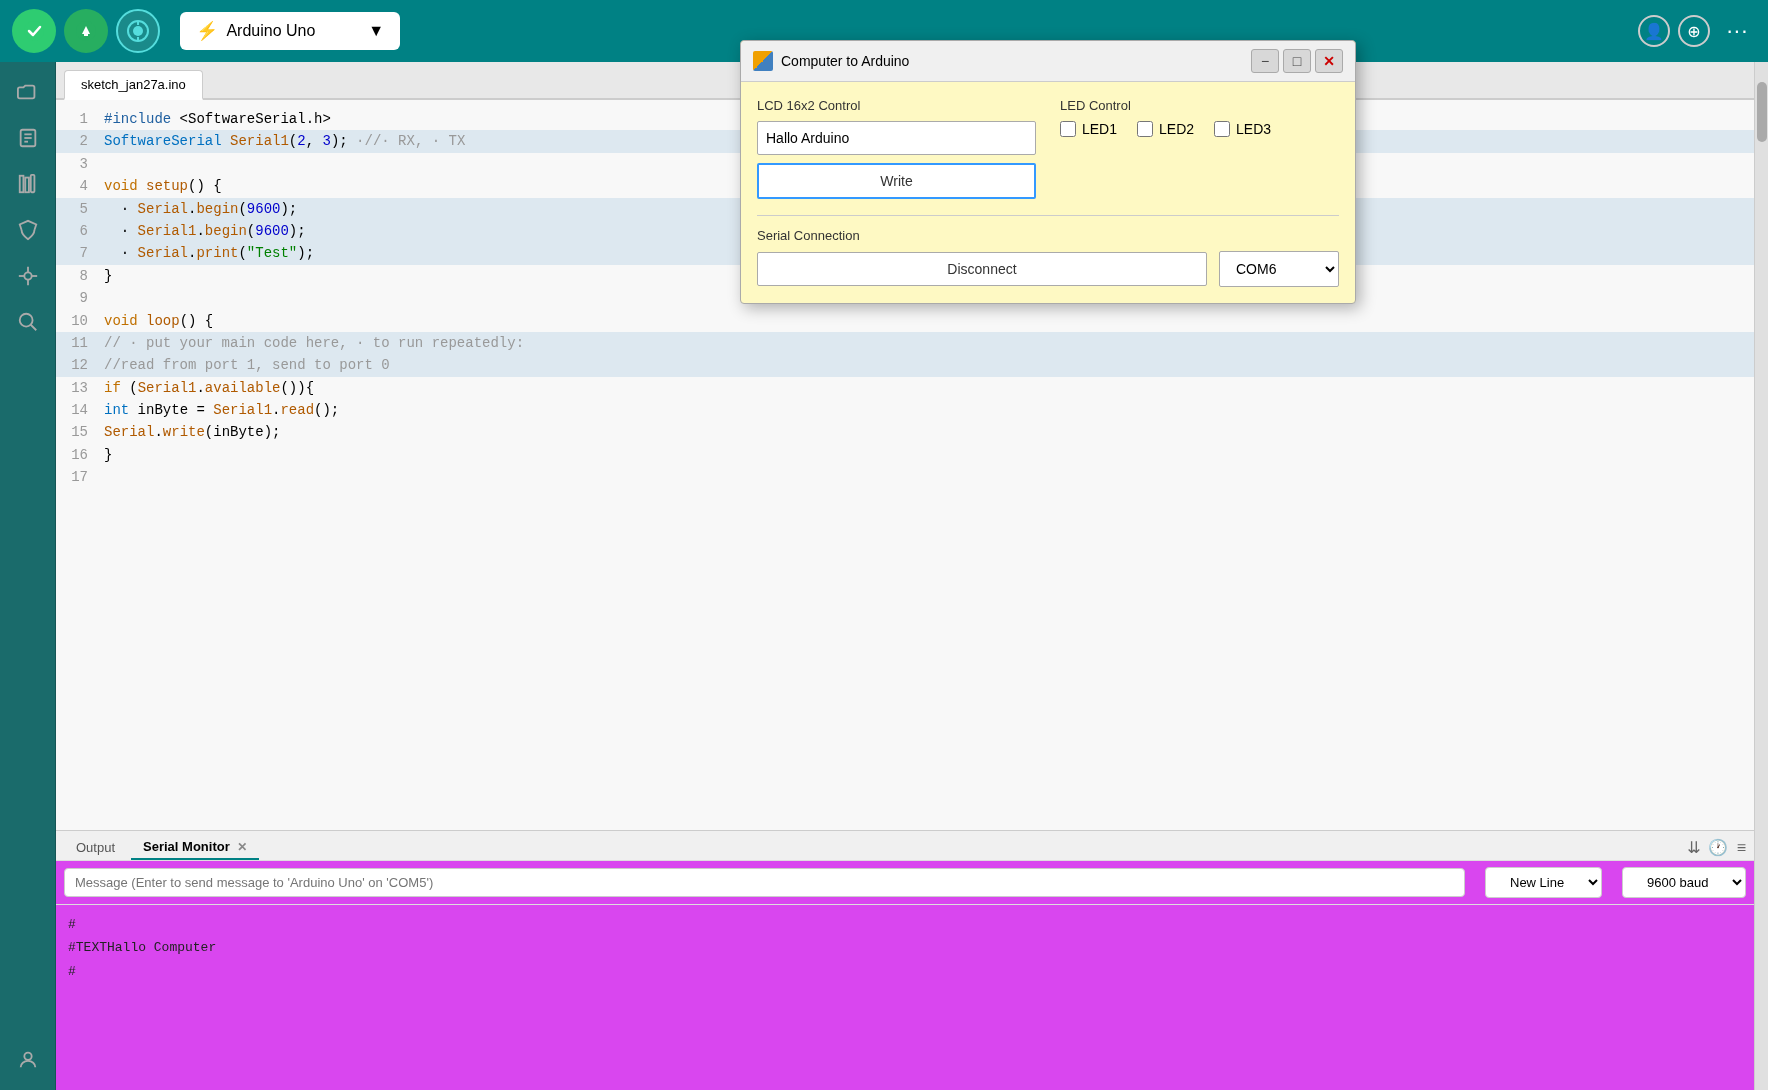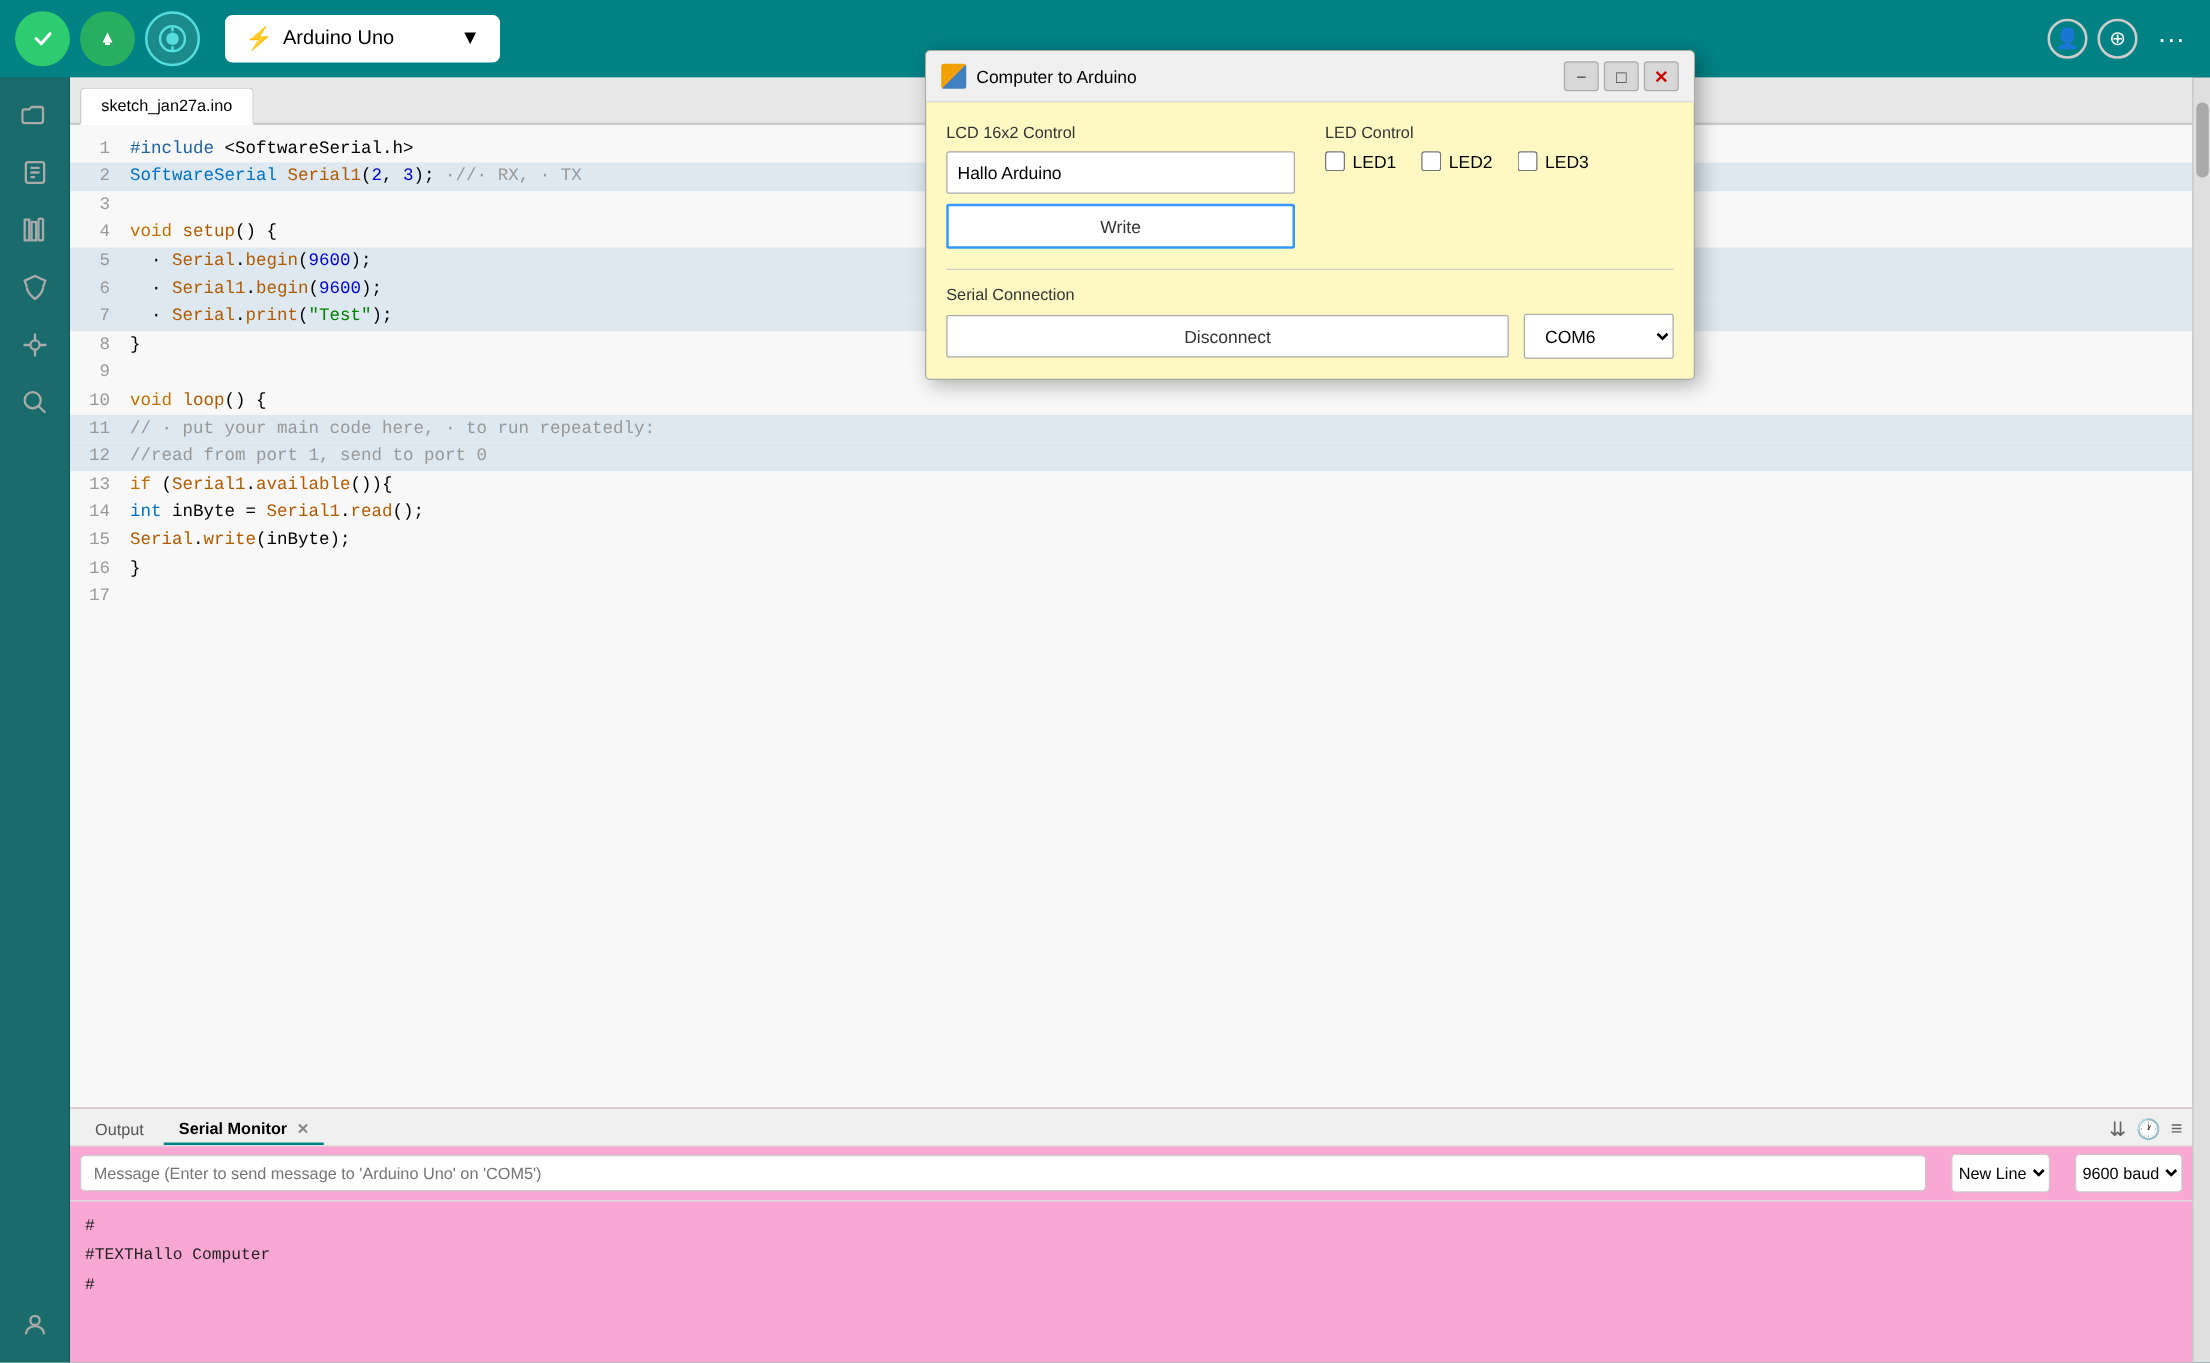--- a/index.html
+++ b/index.html
@@ -161,22 +161,22 @@
     .kw { color: #c07000; }
     .fn { color: #b05a00; }
     .str { color: #008000; }
     .cmt { color: #999; }
     .num { color: #0000cc; }
     .inc { color: #2060a0; }
     .type { color: #0070c0; }
 
     
     .bottom-panel {
-      height: 204px;
-      background: #f9a8d4;
+      height: 260px;
+      background: #d946ef;
       border-top: 1px solid #ccc;
       display: flex;
       flex-direction: column;
     }
     .bottom-tabs {
       display: flex;
       align-items: center;
       padding: 4px 8px 0;
       background: #f0f0f0;
       border-bottom: 1px solid #ddd;
@@ -227,21 +227,21 @@
       border: 1px solid #ccc;
       border-radius: 4px;
       padding: 6px 10px;
       font-size: 13px;
       color: #aaa;
       background: white;
     }
     .serial-select {
       border: 1px solid #ccc;
       border-radius: 4px;
-      padding: 6px 1px;
+      padding: 6px 20px;
       font-size: 13px;
       background: white;
       cursor: pointer;
     }
 
     
     .serial-output {
       flex: 1;
       padding: 8px 12px;
       font-family: 'Consolas', 'Courier New', monospace;

